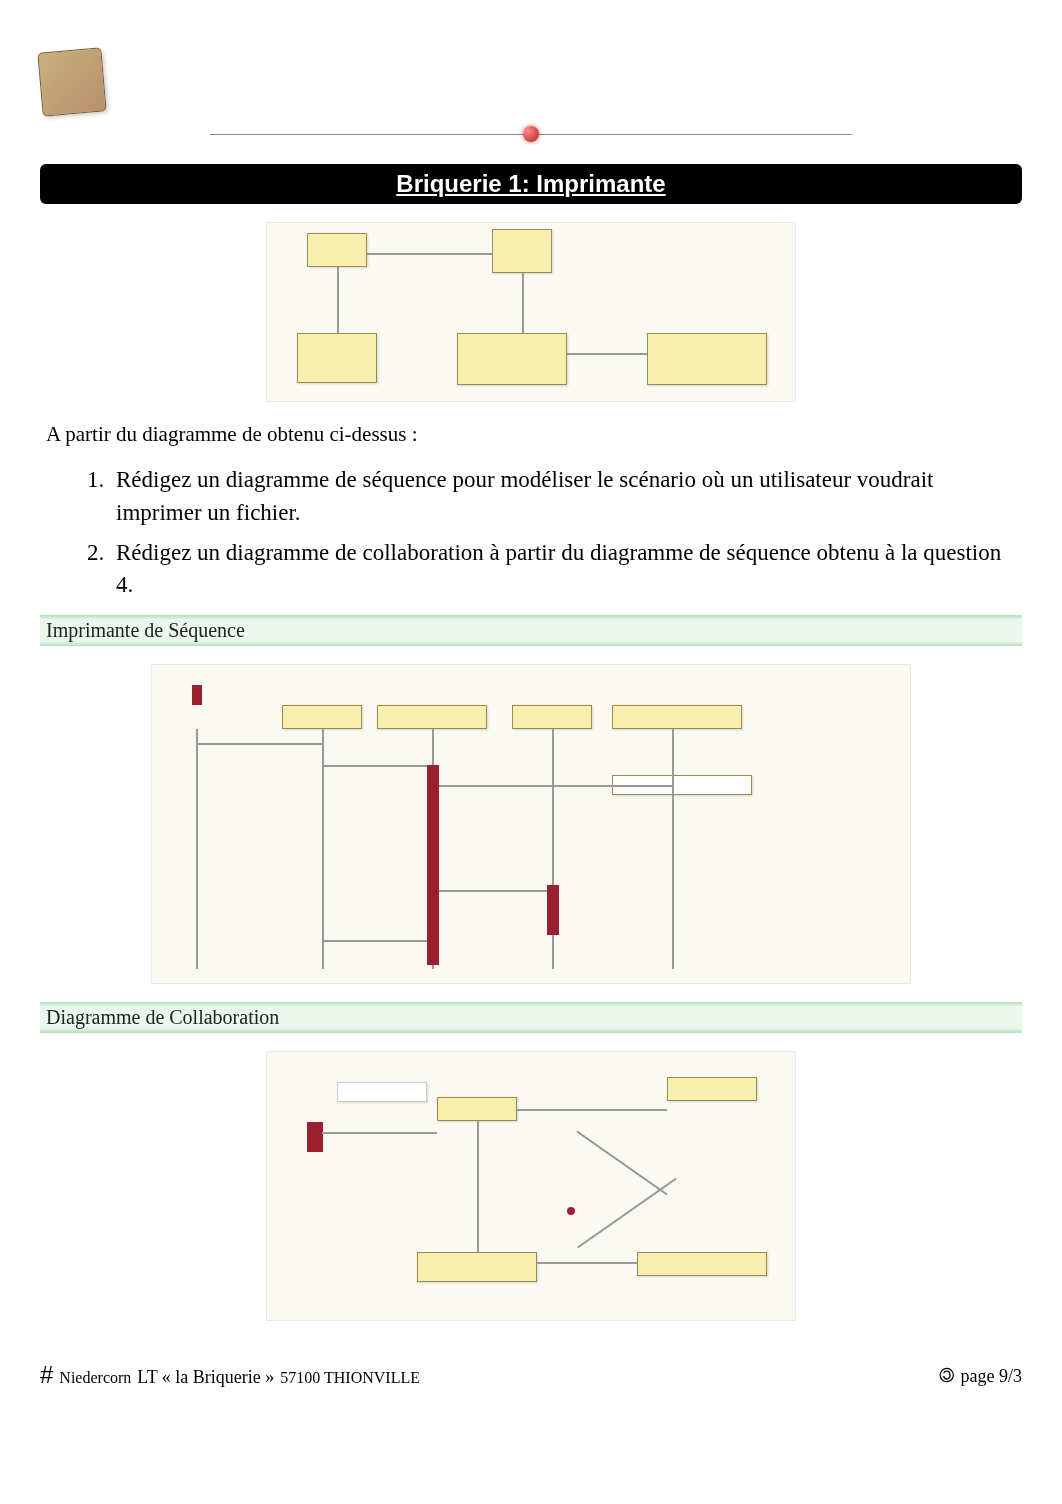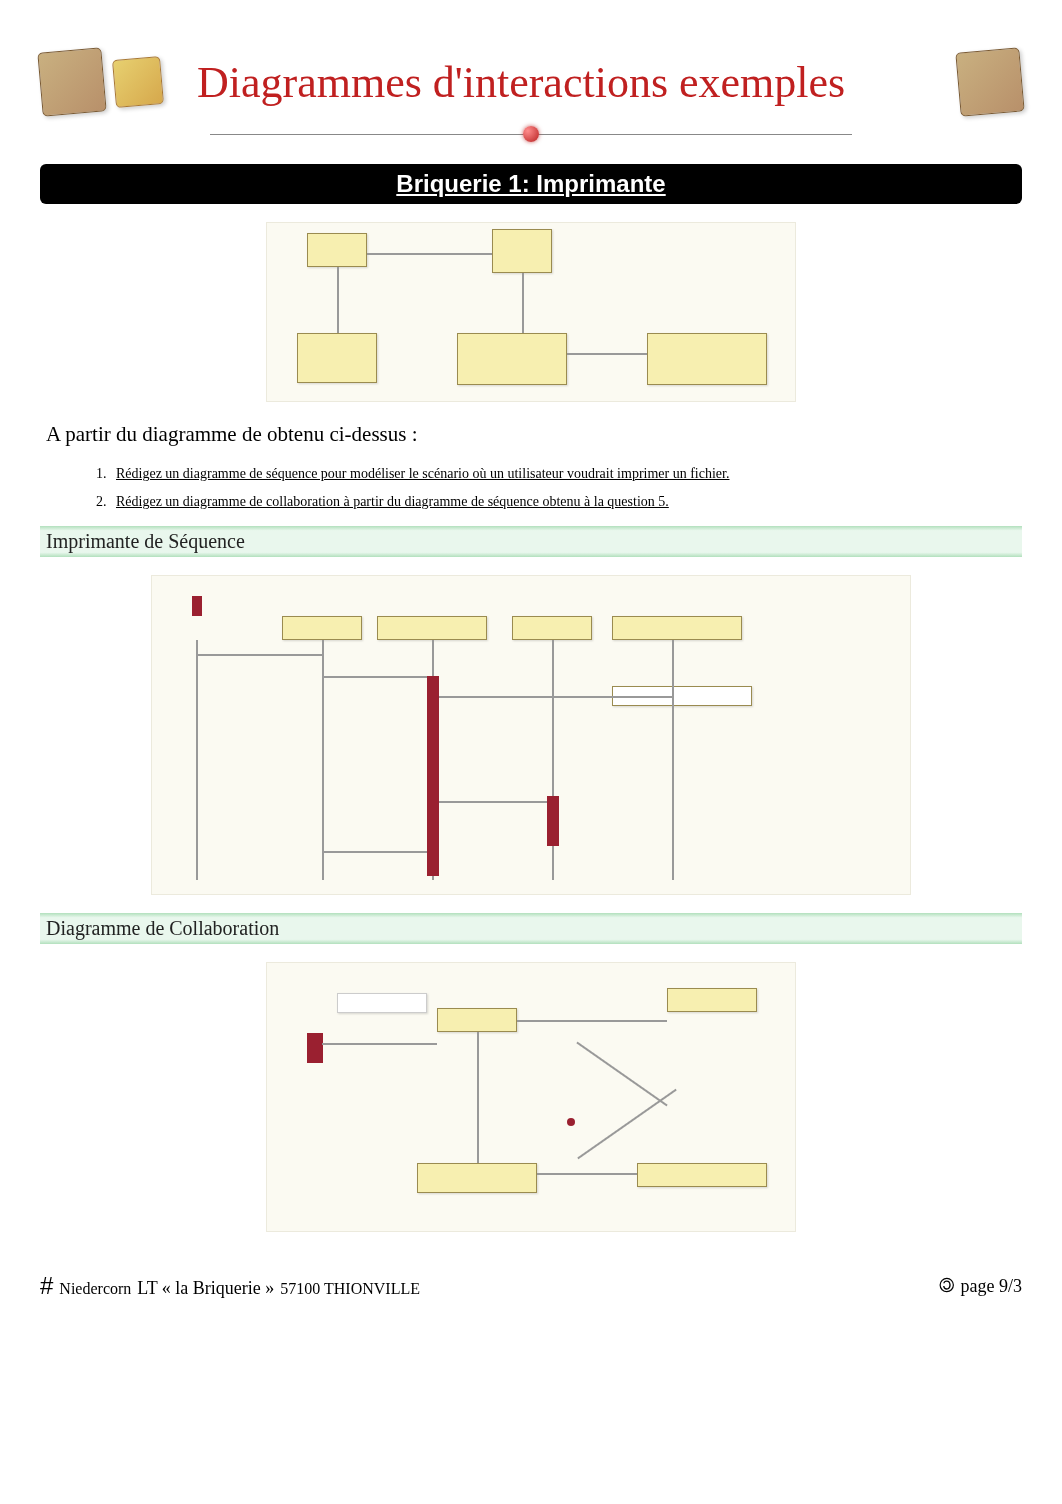--- a/index.html
+++ b/index.html
@@ -94,25 +94,24 @@
     .uml-red {
       position: absolute;
       background: #9a2030;
     }
     .para {
       font-size: 21px;
       margin: 10px 6px 16px 6px;
       line-height: 1.35;
     }
     ol.questions {
-      font-size: 14px;
+      font-size: 23px;
       margin: 0 6px 14px 40px;
       padding-left: 30px;
       line-height: 1.4;
-      text-decoration: underline;
     }
     ol.questions li { margin-bottom: 8px; padding-left: 6px; }
     .section-band {
       background: linear-gradient(to bottom, #b2e0bd 0%, #e9f7ed 15%, #e9f7ed 85%, #b2e0bd 100%);
       font-size: 20px;
       padding: 4px 6px;
       margin-bottom: 18px;
       color: #222;
     }
     .footer {
@@ -132,25 +131,20 @@
       border-radius: 4px;
       background: linear-gradient(135deg,#d6cfb5,#c7b78c);
       opacity: 0.8;
       margin: 0 8px;
     }
   </style>
 </head>
 <body>
 
 <div class="header">
-  <div class="header-left">
-    <div class="logo logo-1"></div>
-    <div class="logo logo-2"></div>
-    <h1 class="title">Diagrammes d'interactions exemples</h1>
-  </div>
   <div class="logo logo-right"></div>
 </div>
 
 <div class="divider">
   <div class="divider-line"></div>
   <div class="divider-dot"></div>
 </div>
 
 <div class="exercise-bar">Briquerie 1: Imprimante</div>
 
@@ -162,21 +156,21 @@
   <div class="uml-box" style="left:380px; top:110px; width:120px; height:52px;"></div>
   <div class="uml-line" style="left:100px; top:30px; width:125px; height:2px;"></div>
   <div class="uml-line" style="left:70px; top:44px; width:2px; height:66px;"></div>
   <div class="uml-line" style="left:255px; top:50px; width:2px; height:60px;"></div>
   <div class="uml-line" style="left:300px; top:130px; width:80px; height:2px;"></div>
 </div>
 
 <p class="para">A partir du diagramme de obtenu ci-dessus :</p>
 <ol class="questions">
   <li>Rédigez un diagramme de séquence pour modéliser le scénario où un utilisateur voudrait imprimer un fichier.</li>
-  <li>Rédigez un diagramme de collaboration à partir du diagramme de séquence obtenu à la question 5.</li>
+  <li>Rédigez un diagramme de collaboration à partir du diagramme de séquence obtenu à la question 4.</li>
 </ol>
 
 <div class="section-band">Imprimante de Séquence</div>
 
 <div class="figure fig2">
   <div class="uml-red" style="left:40px; top:20px; width:10px; height:20px;"></div>
   <div class="uml-box" style="left:130px; top:40px; width:80px; height:24px;"></div>
   <div class="uml-box" style="left:225px; top:40px; width:110px; height:24px;"></div>
   <div class="uml-box" style="left:360px; top:40px; width:80px; height:24px;"></div>
   <div class="uml-box" style="left:460px; top:40px; width:130px; height:24px;"></div>

